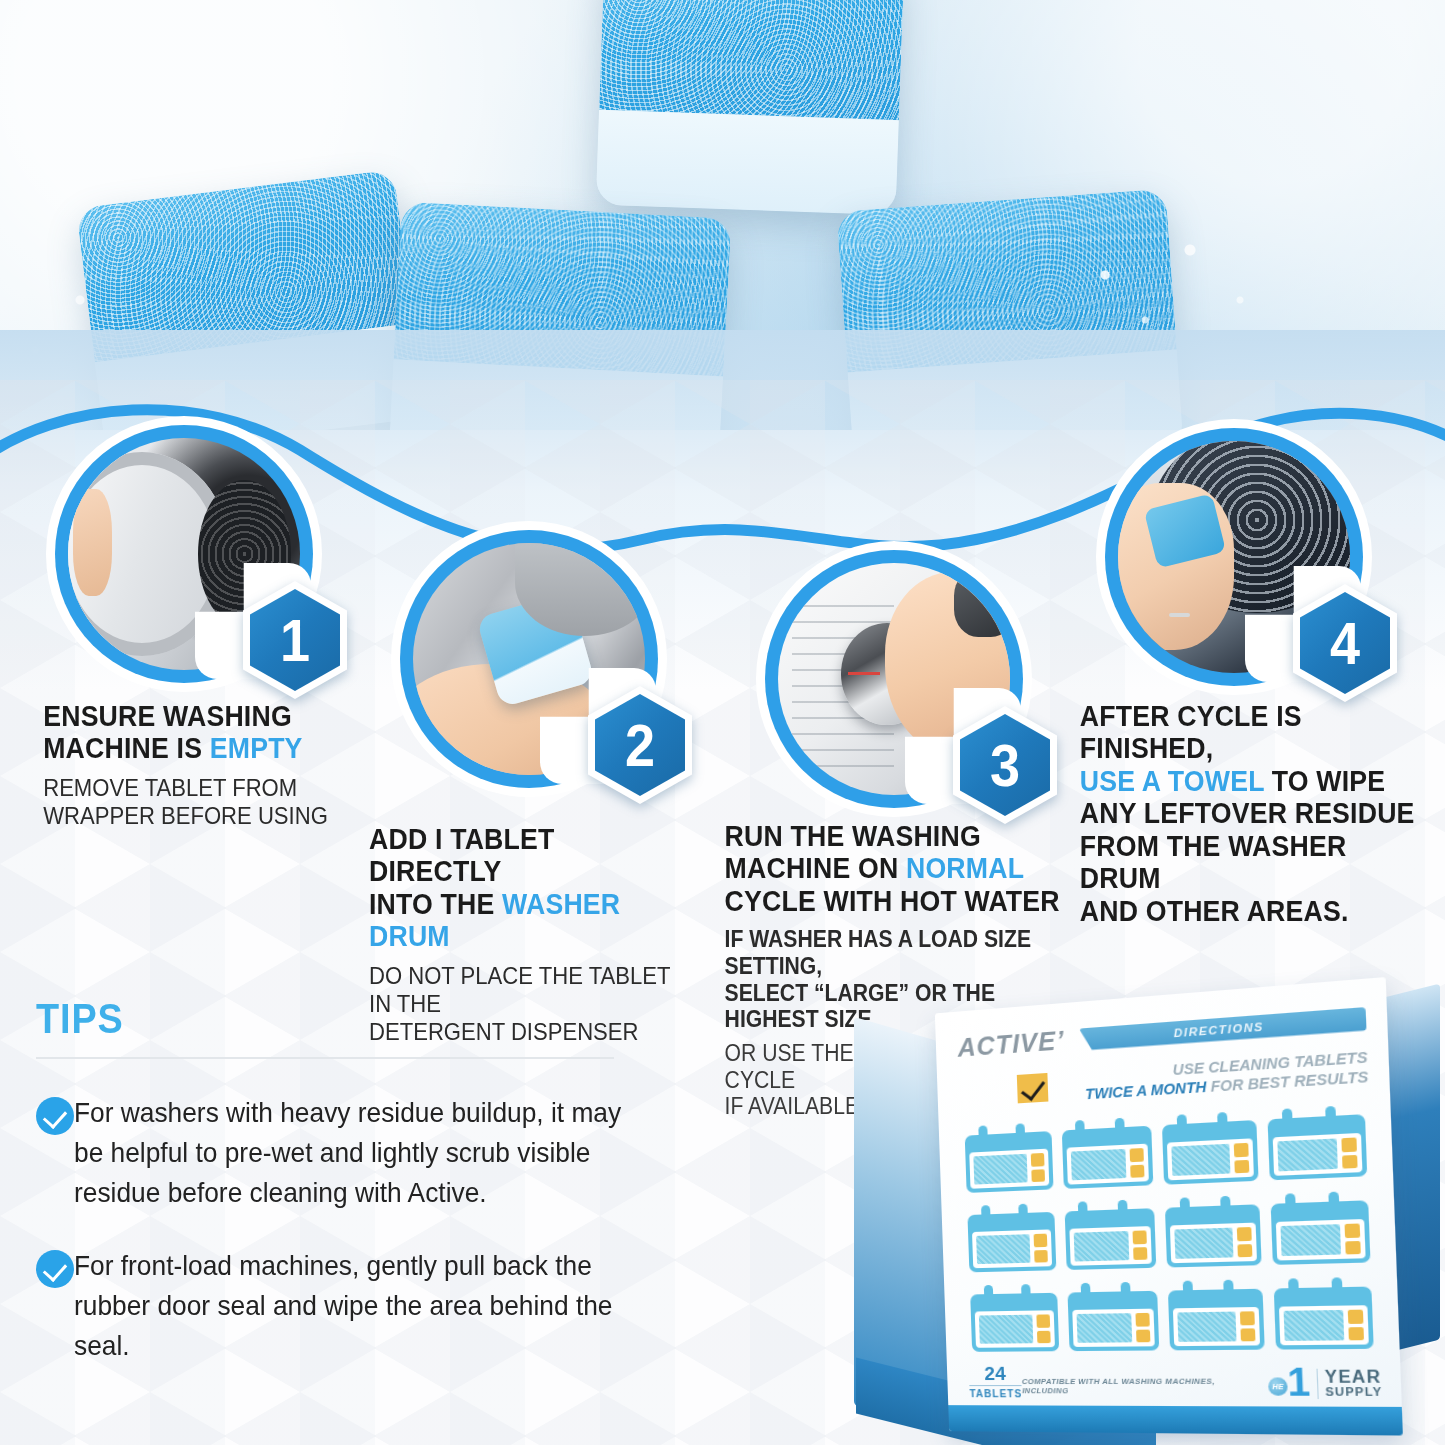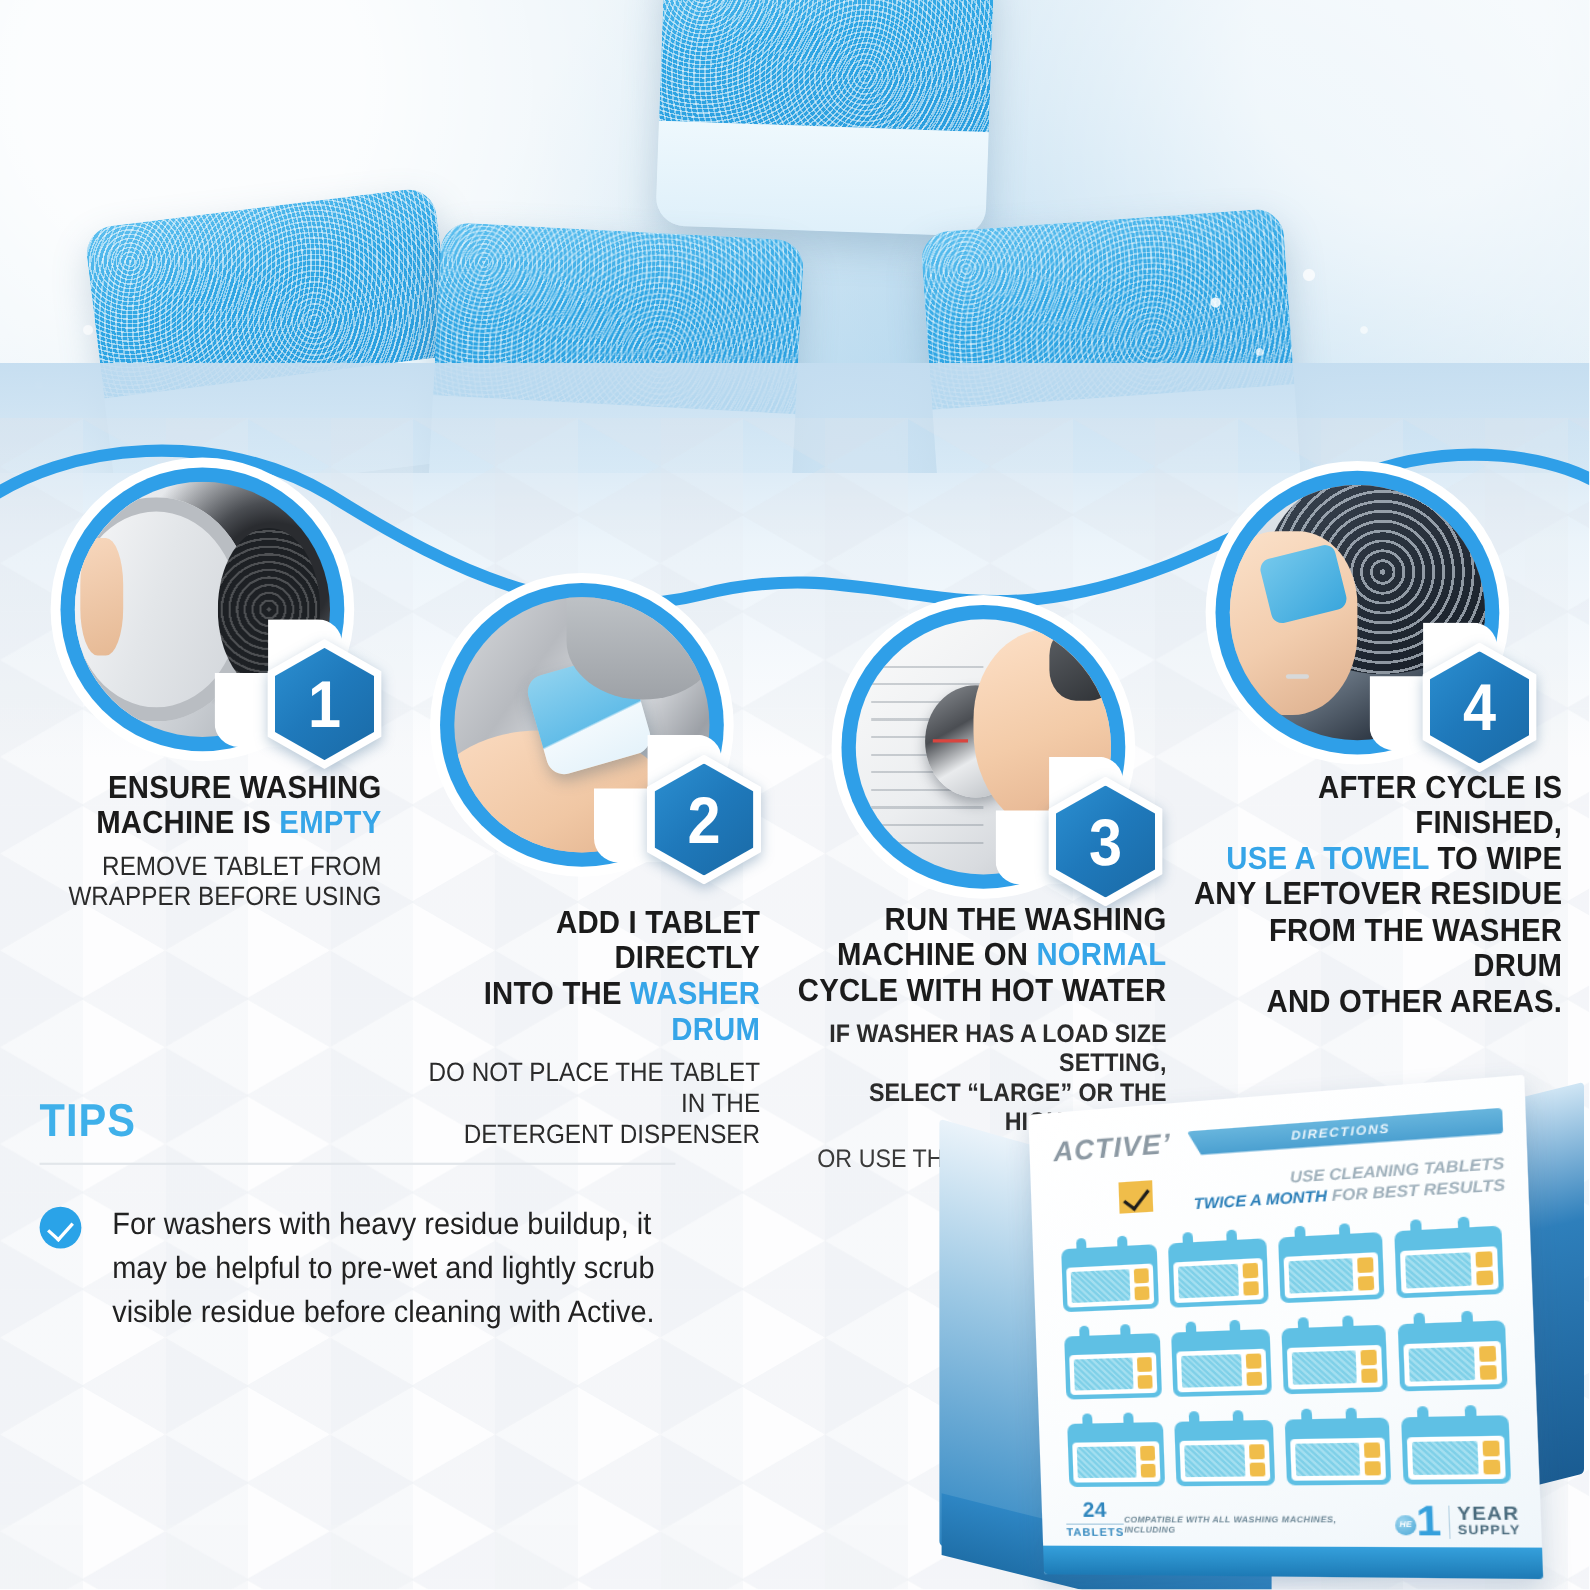--- a/index.html
+++ b/index.html
@@ -160,21 +160,21 @@
     clip-path: polygon(50% 0, 100% 25%, 100% 75%, 50% 100%, 0 75%, 0 25%);
   }
   .hexnum span {
     position:absolute; inset:0; display:flex; align-items:center; justify-content:center;
     color:#fff; font-weight:700; font-size:60px;
     font-family: "Liberation Sans Narrow","Liberation Sans",sans-serif;
     transform: scaleX(.9);
   }
 
   
-  .caption { position:absolute; text-align:right; }
+  .caption { position:absolute; text-align:left; }
   .cap-main {
     font-family: "Liberation Sans Narrow", "Liberation Sans", sans-serif;
     font-weight: 700;
     font-size: 29px;
     line-height: 1.12;
     color: #1b1b1b;
     letter-spacing: .2px;
     transform: scaleX(.92);
     text-transform: uppercase;
   }
@@ -198,21 +198,21 @@
   }
 
   
   .tips { position:absolute; left: 36px; top: 995px; width: 630px; }
   .tips-title {
     font-family:"Liberation Sans Narrow","Liberation Sans",sans-serif;
     font-weight:700; font-size:42px; color:#3fb0ea; letter-spacing:1px;
     transform: scaleX(.9); transform-origin: left center;
   }
   .tips-rule { margin-top:14px; height:2px; background:#e2e6ea; width: 578px; }
-  .tip-row { display:flex; gap:28px; margin-top: 34px; }
+  .tip-row { display:flex; gap:0; margin-top: 34px; }
   .tip-check {
     flex: 0 0 auto; width: 38px; height: 38px; border-radius:50%;
     background:#2aa3e8; position:relative; margin-top:4px;
   }
   .tip-check::after {
     content:""; position:absolute; left:12px; top:9px;
     width:11px; height:18px; border:solid #fff; border-width:0 3.5px 3.5px 0;
     transform: rotate(42deg);
   }
   .tip-text {
@@ -530,20 +530,24 @@
 
   <div class="tips">
     <div class="tips-title">TIPS</div>
     <div class="tips-rule"></div>
 
     <div class="tip-row">
       <div class="tip-check"></div>
       <div class="tip-text">For washers with heavy residue buildup, it may be helpful to pre-wet and lightly scrub visible residue before cleaning with Active.</div>
     </div>
 
+    <div class="tip-row">
+      <div class="tip-check"></div>
+      <div class="tip-text">For front-load machines, gently pull back the rubber door seal and wipe the area behind the seal.</div>
+    </div>
   </div>
 
   <div class="box-wrap">
     <div class="box-shadow-under"></div>
     <div class="box-side-left"></div>
     <div class="box-side-right"></div>
     <div class="box-flap-bottom"></div>
 
     <div class="box-face">
       <div class="bf-top">

